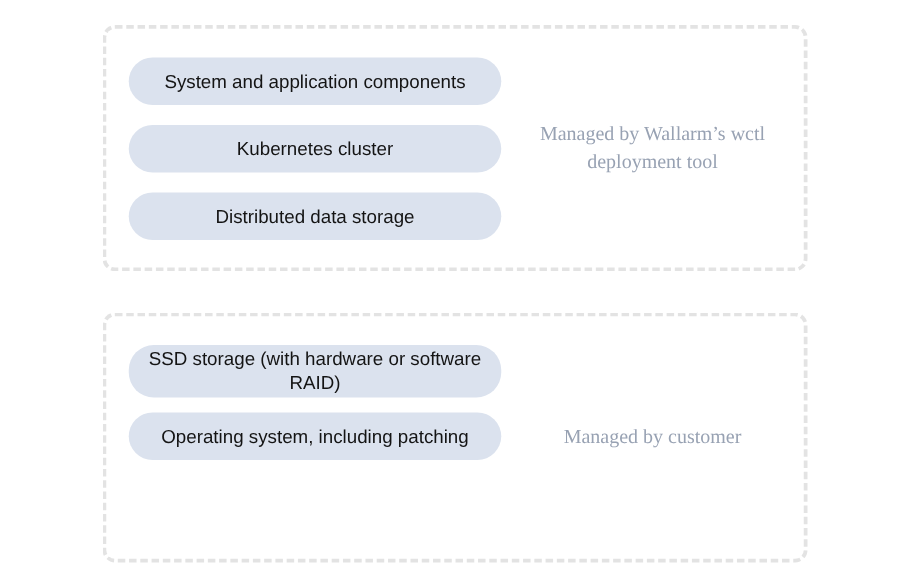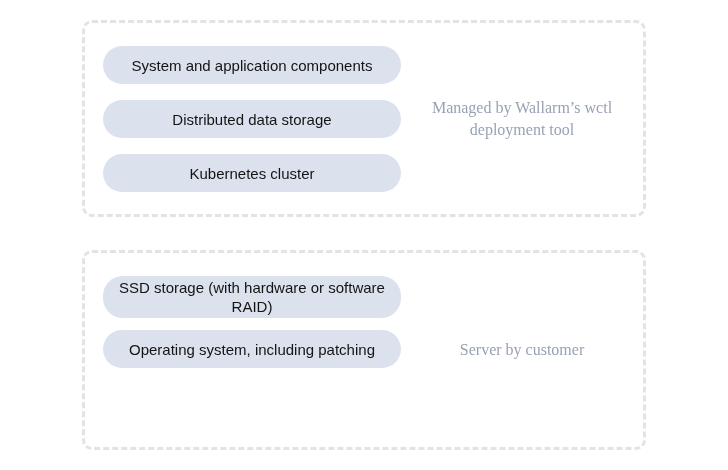--- a/index.html
+++ b/index.html
@@ -73,31 +73,31 @@
   }
 </style>
 </head>
 <body>
 
 <div class="canvas">
 
   <div class="zone zone-1">
     <div class="pill-col">
       <div class="pill">System and application components</div>
+      <div class="pill">Kubernetes cluster</div>
       <div class="pill">Distributed data storage</div>
-      <div class="pill">Kubernetes cluster</div>
     </div>
     <div class="zone-label-area">
       <div class="zone-label">Managed by Wallarm’s wctl deployment tool</div>
     </div>
   </div>
 
   <div class="zone zone-2">
     <div class="pill-col">
       <div class="pill">SSD storage (with hardware or software RAID)</div>
       <div class="pill">Operating system, including patching</div>
     </div>
     <div class="zone-label-area">
-      <div class="zone-label">Server by customer</div>
+      <div class="zone-label">Managed by customer</div>
     </div>
   </div>
 
 </div>
 
 </body></html>

